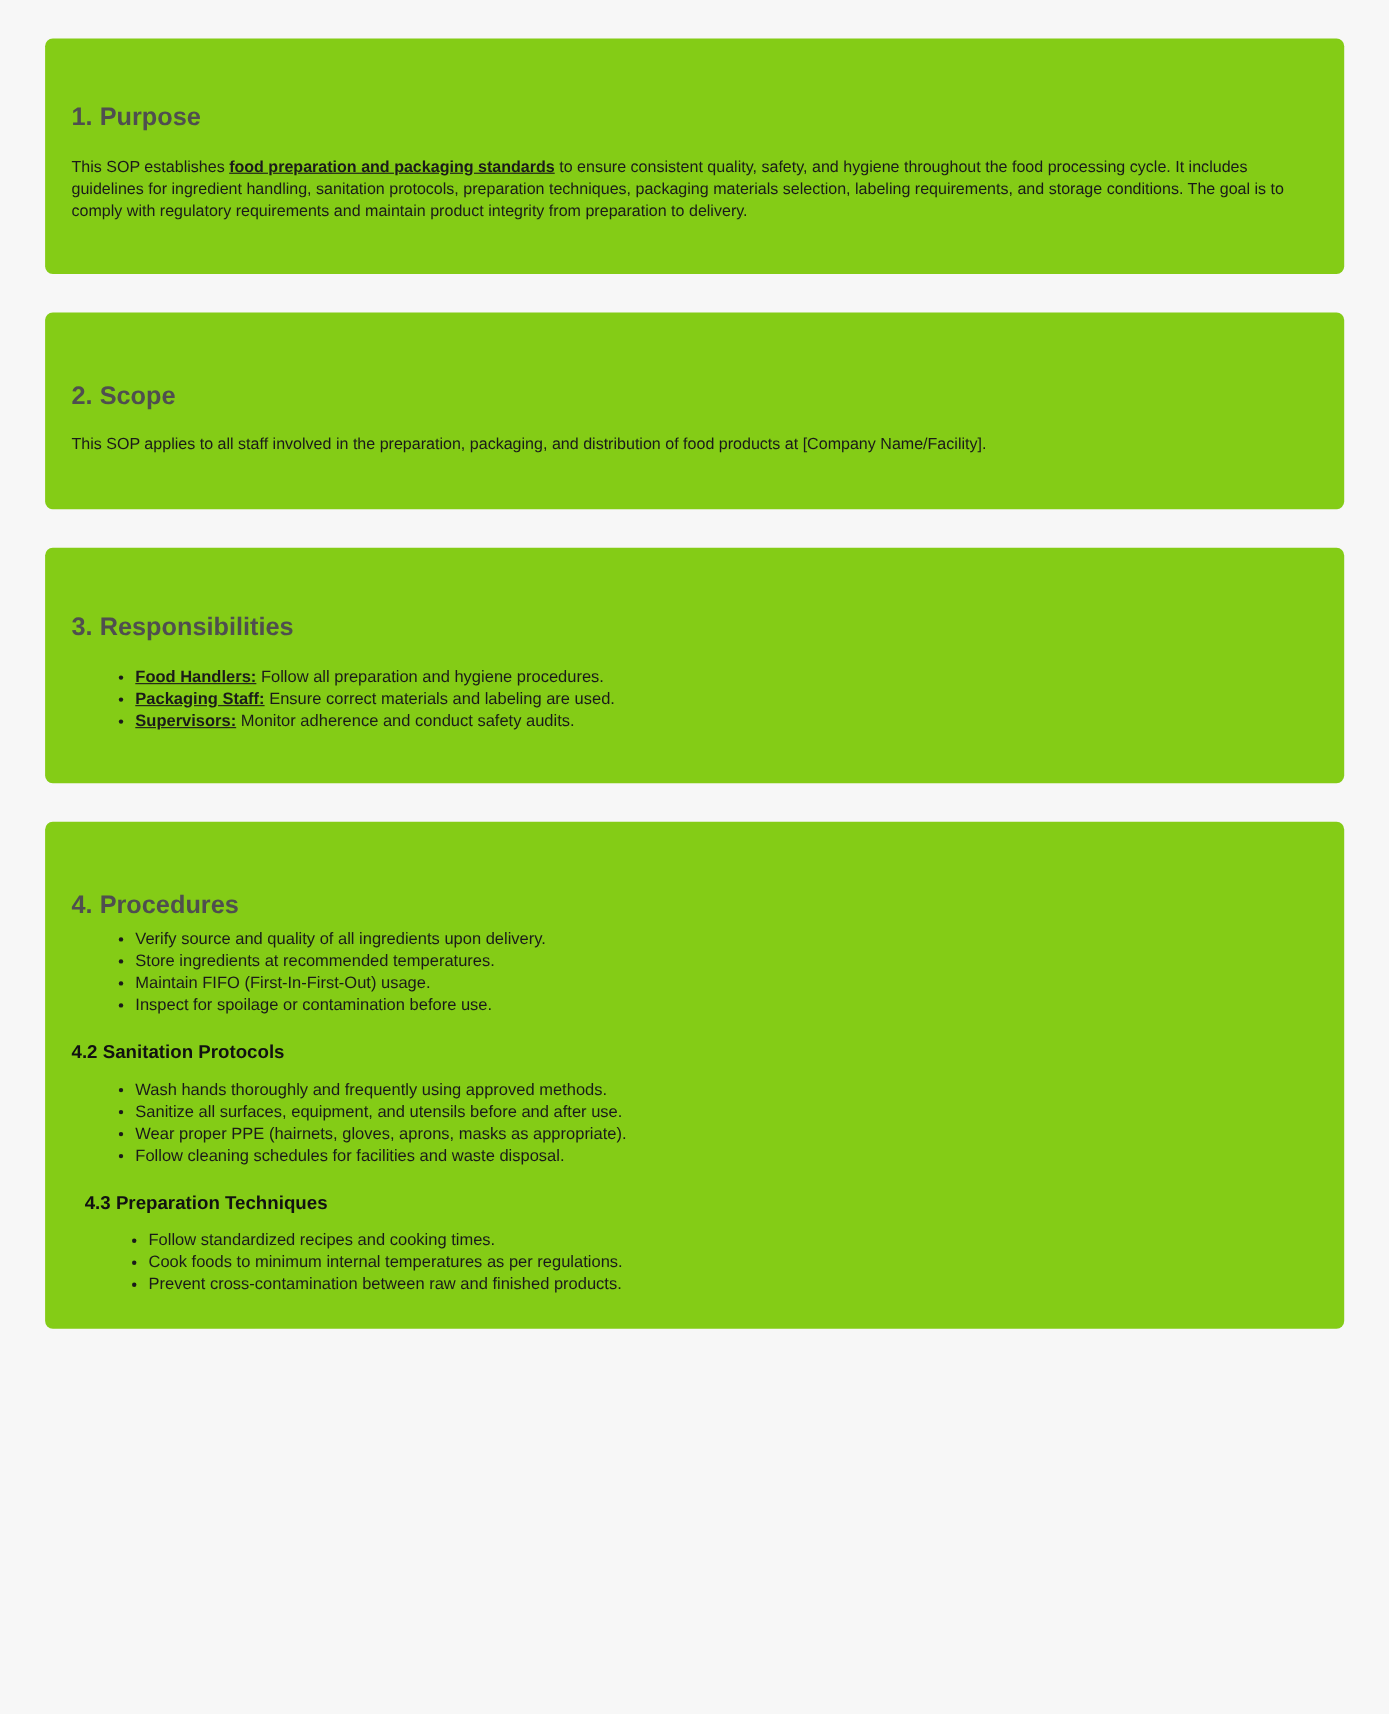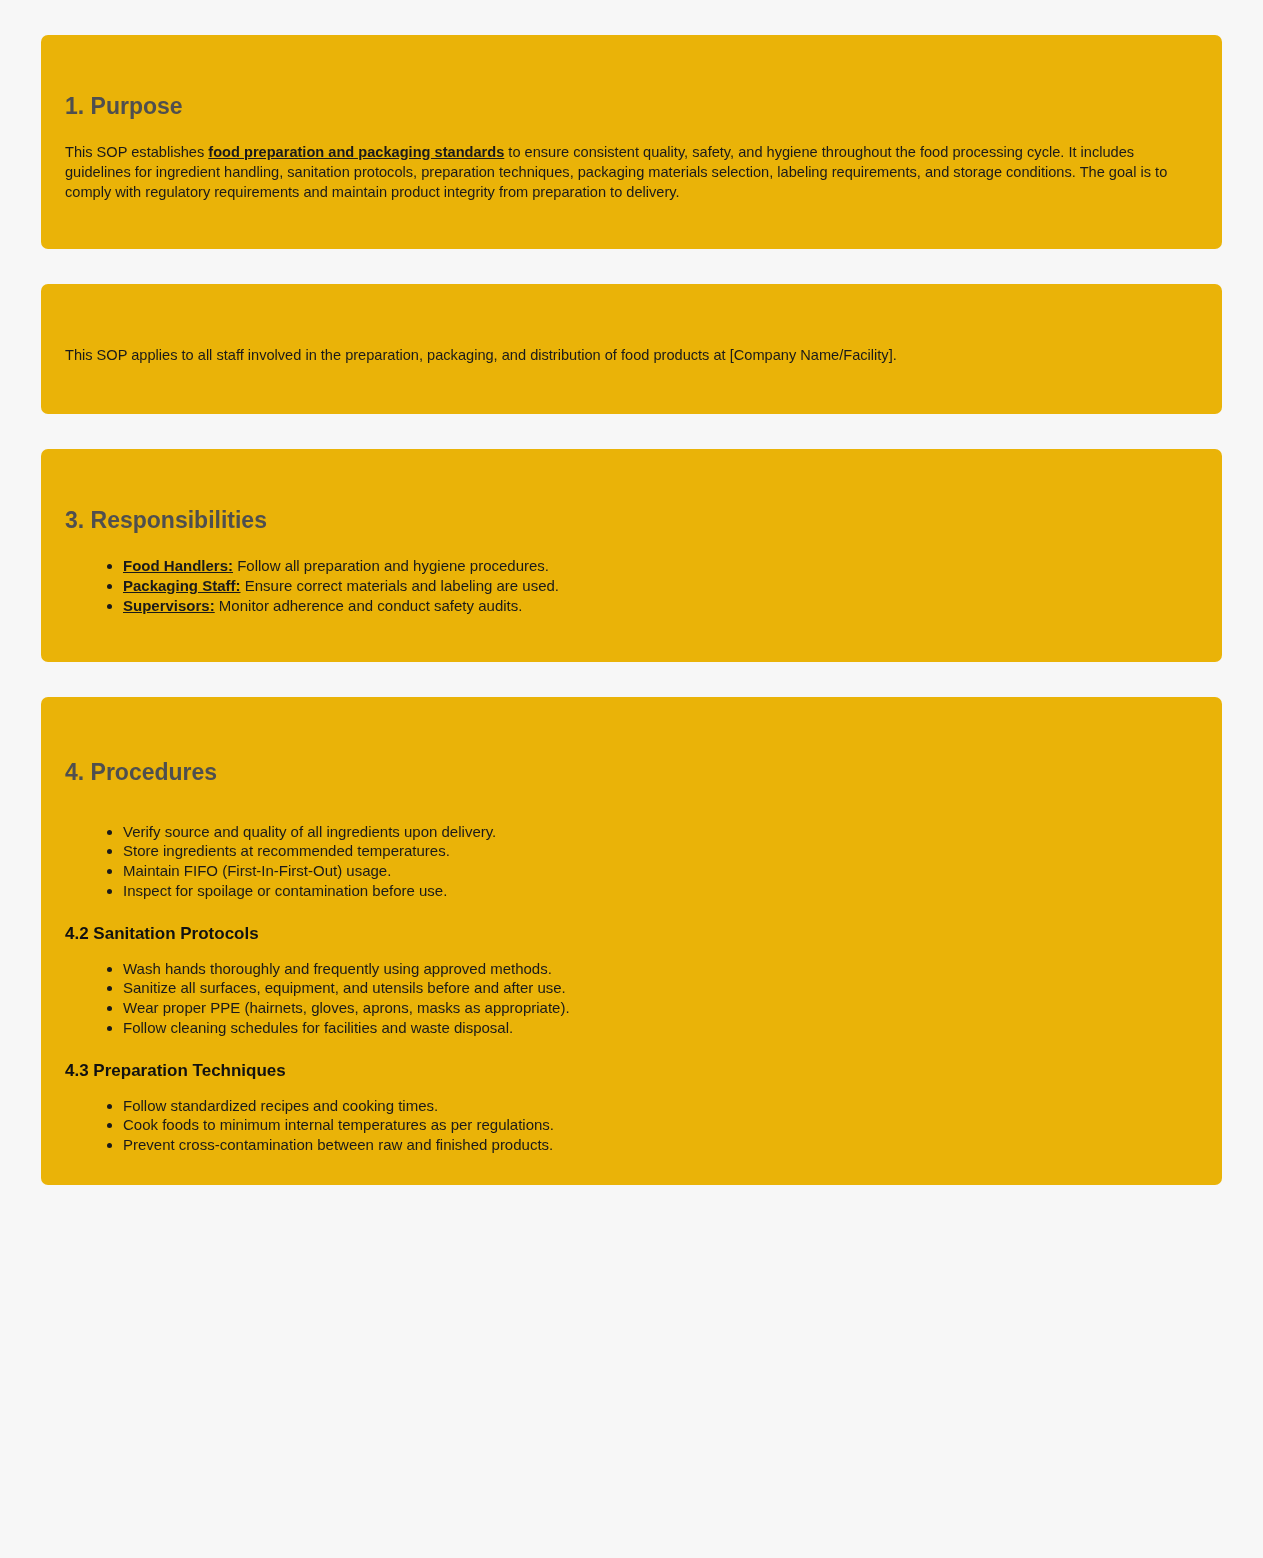--- a/index.html
+++ b/index.html
@@ -24,40 +24,40 @@
     font-size: 30px;
     line-height: 1.28;
     font-weight: bold;
     color: #3f6f12;
     margin: 0;
     padding: 34px 0 0 0;
     letter-spacing: -0.2px;
     max-width: 1110px;
   }
   .card {
-    background: #eab308;
+    background: #84cc16;
     border-radius: 7px;
     box-sizing: border-box;
     padding: 0 24px;
     margin-top: 35px;
   }
   .card-1 { padding-top: 58px;  padding-bottom: 46px; }
   .card-2 { padding-top: 62px;  padding-bottom: 48px; }
   .card-3 { padding-top: 58px;  padding-bottom: 46px; }
   .card-4 { padding-top: 62px;  padding-bottom: 30px; }
 
   h2.section-title {
     font-size: 23px;
     font-weight: bold;
     color: #4f4f4f;
     margin: 0 0 22px 0;
     line-height: 1.2;
   }
   .card-4 h2.section-title {
-    margin-bottom: 35px;
+    margin-bottom: 8px;
   }
   h3.sub-title {
     font-size: 17px;
     font-weight: bold;
     color: #111111;
     margin: 0 0 14px 0;
     line-height: 1.25;
   }
   p.body-text {
     font-size: 14.6px;
@@ -80,40 +80,42 @@
     line-height: 1.33;
     color: #1a1a1a;
     margin: 0;
     padding: 0;
   }
   .subsection {
     margin-bottom: 22px;
   }
   .subsection:last-child {
     margin-bottom: 0;
+    margin-left: 12px;
   }
   .subsection ul.bullets {
     padding-left: 58px;
   }
   .spacer-bottom {
     height: 258px;
   }
 </style>
 </head>
 <body>
 
 <div class="page">
 
 
   <div class="card card-1">
     <h2 class="section-title">1. Purpose</h2>
     <p class="body-text"><span>This SOP establishes </span><b>food preparation and packaging standards</b><span> to ensure consistent quality, safety, and hygiene throughout the food processing cycle. It includes guidelines for ingredient handling, sanitation protocols, preparation techniques, packaging materials selection, labeling requirements, and storage conditions. The goal is to comply with regulatory requirements and maintain product integrity from preparation to delivery.</span></p>
   </div>
 
   <div class="card card-2">
+    <h2 class="section-title">2. Scope</h2>
     <p class="body-text">This SOP applies to all staff involved in the preparation, packaging, and distribution of food products at [Company Name/Facility].</p>
   </div>
 
   <div class="card card-3">
     <h2 class="section-title">3. Responsibilities</h2>
     <ul class="bullets">
       <li><b>Food Handlers:</b><span> Follow all preparation and hygiene procedures.</span></li>
       <li><b>Packaging Staff:</b><span> Ensure correct materials and labeling are used.</span></li>
       <li><b> Supervisors:</b><span> Monitor adherence and conduct safety audits.</span></li>
     </ul>

